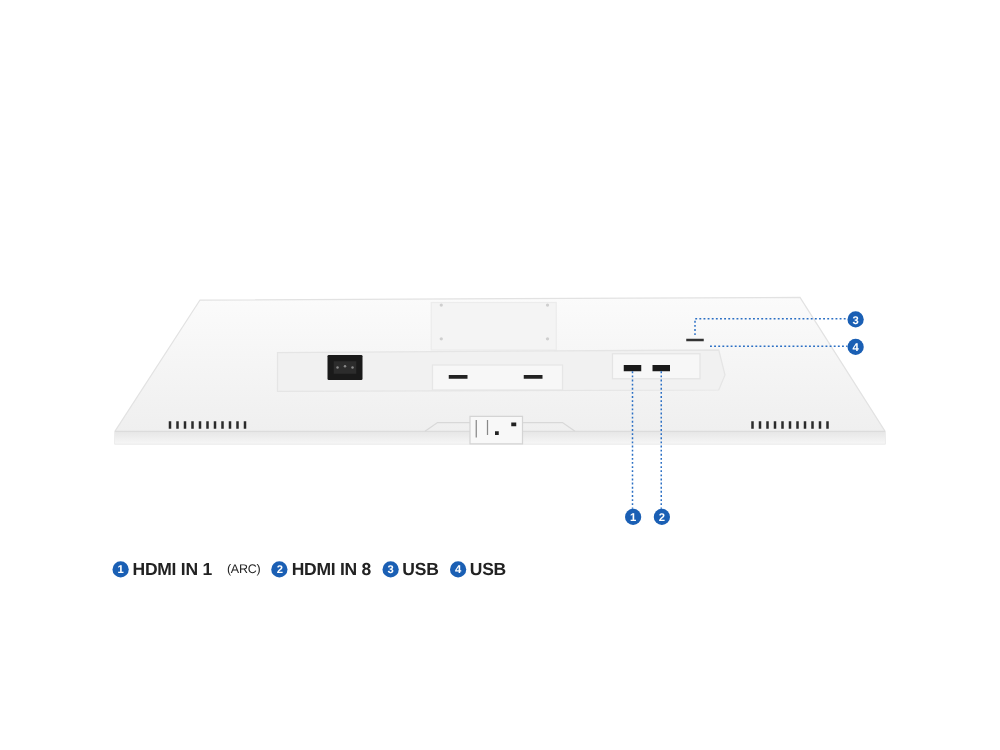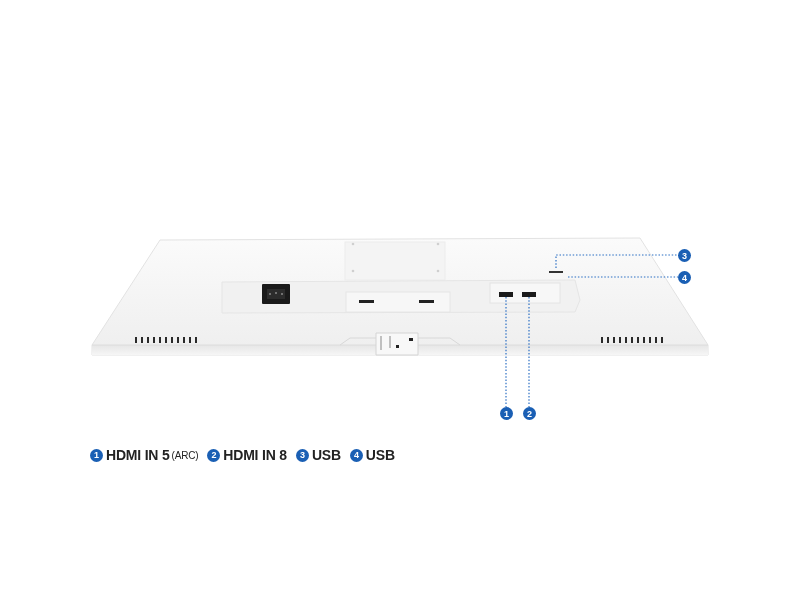--- a/index.html
+++ b/index.html
@@ -2,21 +2,21 @@
 <html><head>
 <meta charset="utf-8">
 <style>
   html,body{margin:0;padding:0;background:#ffffff;}
   body{width:800px;height:600px;position:relative;overflow:hidden;font-family:"Liberation Sans",sans-serif;}
   .stage{position:absolute;left:0;top:0;width:800px;height:600px;}
   svg{position:absolute;left:0;top:0;}
   .legend{position:absolute;left:90px;top:447px;display:flex;align-items:center;font-family:"Liberation Sans",sans-serif;font-size:14px;font-weight:bold;color:#222;letter-spacing:-0.2px;}
   .legend-item{display:flex;align-items:center;margin-right:9px;}
   .badge{width:13px;height:13px;border-radius:50%;background:#1a5fb4;color:#fff;font-size:9px;font-weight:bold;display:flex;align-items:center;justify-content:center;margin-right:3px;}
-  .suffix{font-size:10px;font-weight:normal;margin-left:2px;}
+  .suffix{font-size:10px;font-weight:normal;margin-left:12px;}
   .callout{position:absolute;width:13px;height:13px;border-radius:50%;background:#1a5fb4;color:#fff;font-size:9px;font-weight:bold;display:flex;align-items:center;justify-content:center;font-family:"Liberation Sans",sans-serif;}
 </style>
 </head>
 <body>
 
 <div class="stage">
   <svg width="800" height="600" viewBox="0 0 800 600">
     <defs>
       <linearGradient id="body" x1="0" y1="0" x2="0" y2="1">
         <stop offset="0" stop-color="#fbfbfb"></stop>
@@ -104,21 +104,21 @@
 
   <div class="callout" style="left:500px;top:407px;">1</div>
   <div class="callout" style="left:523px;top:407px;">2</div>
   <div class="callout" style="left:678px;top:249px;">3</div>
   <div class="callout" style="left:678px;top:271px;">4</div>
 </div>
 
 <div class="legend">
   <div class="legend-item">
     <span class="badge">1</span>
-    <span>HDMI IN 5</span>
+    <span>HDMI IN 1</span>
     <span class="suffix">(ARC)</span>
   </div>
   <div class="legend-item">
     <span class="badge">2</span>
     <span>HDMI IN 8</span>
   </div>
   <div class="legend-item">
     <span class="badge">3</span>
     <span>USB</span>
   </div>

